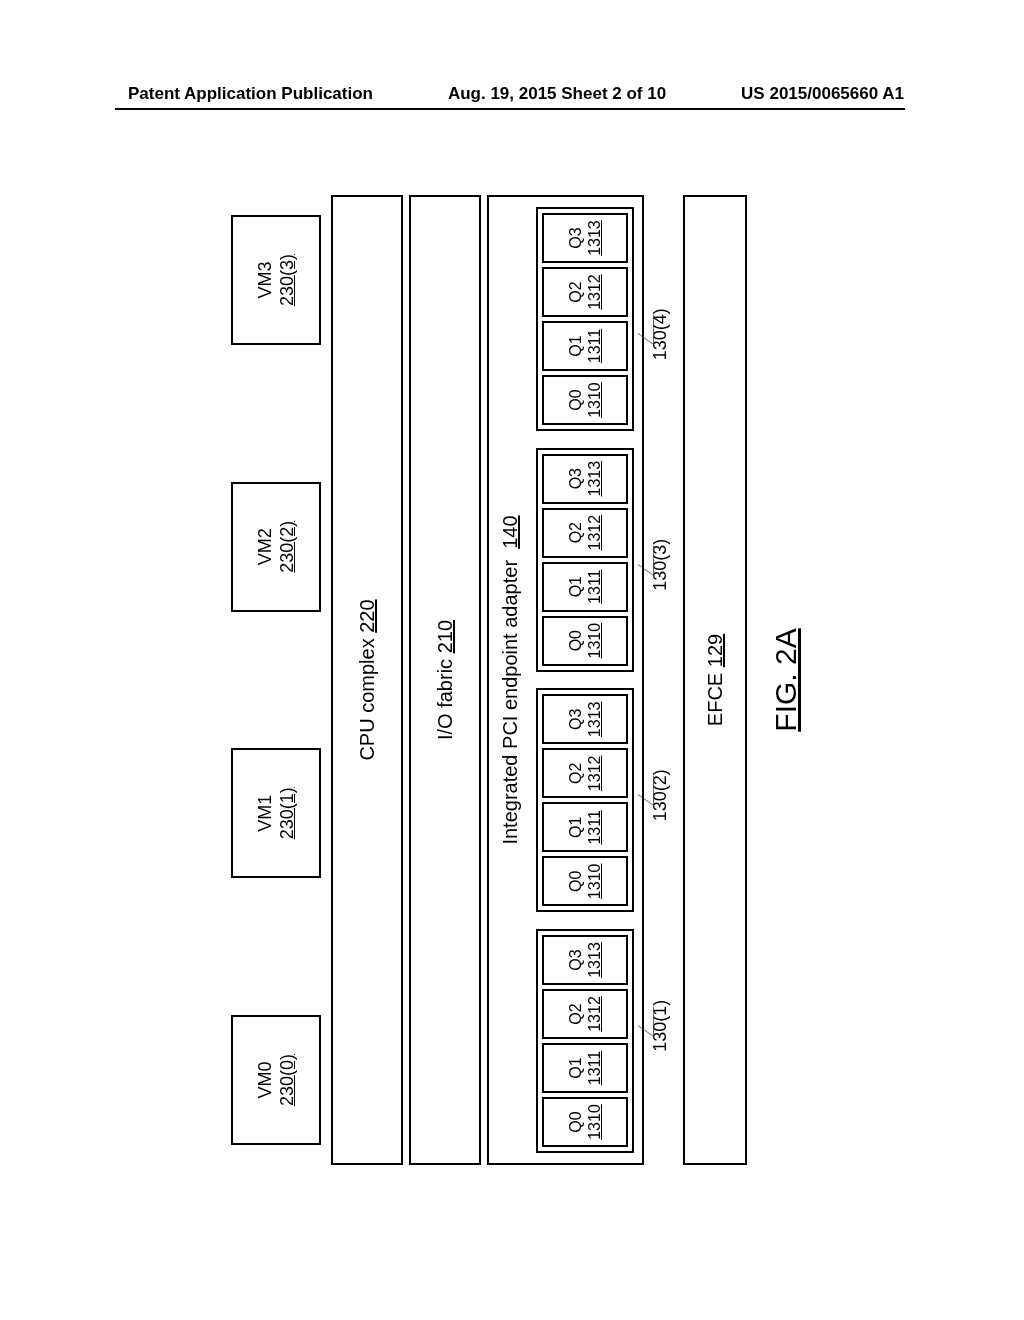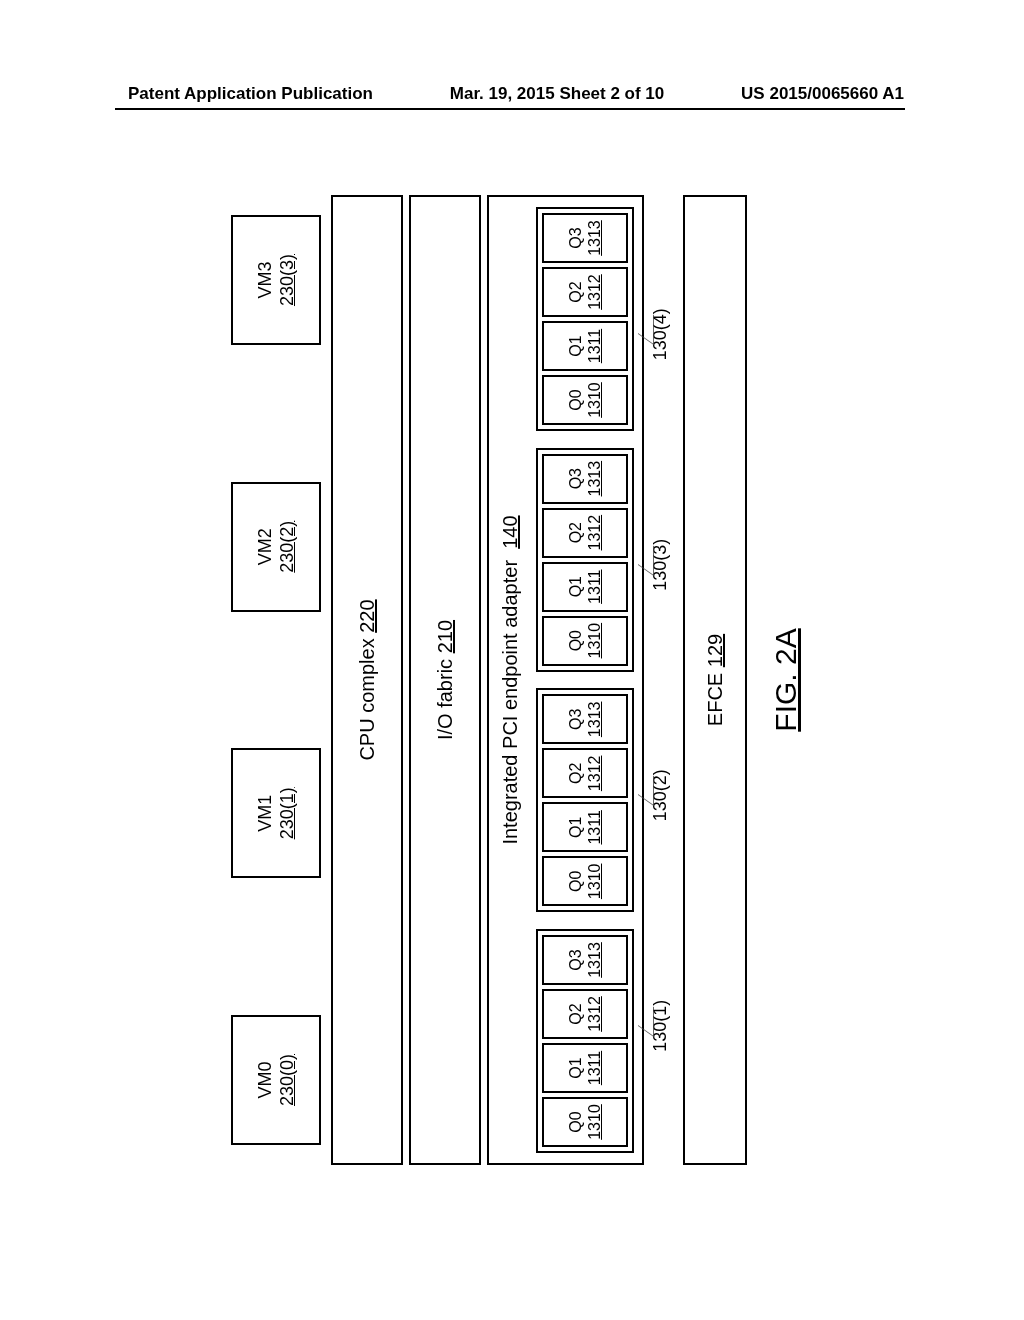--- a/index.html
+++ b/index.html
@@ -164,21 +164,21 @@
     font-size: 30px;
     text-decoration: underline;
   }
 </style>
 </head>
 <body>
 
 <div class="page">
   <div class="header">
     <span class="header-left">Patent Application Publication</span>
-    <span class="header-center">Mar. 19, 2015  Sheet 2 of 10</span>
+    <span class="header-center">Aug. 19, 2015  Sheet 2 of 10</span>
     <span class="header-right">US 2015/0065660 A1</span>
   </div>
   <div class="header-rule"></div>
 
   <div class="fig-wrap">
     <div class="fig">
 
       <div class="vmrow">
         <div class="vm">
           <span>VM0</span>

